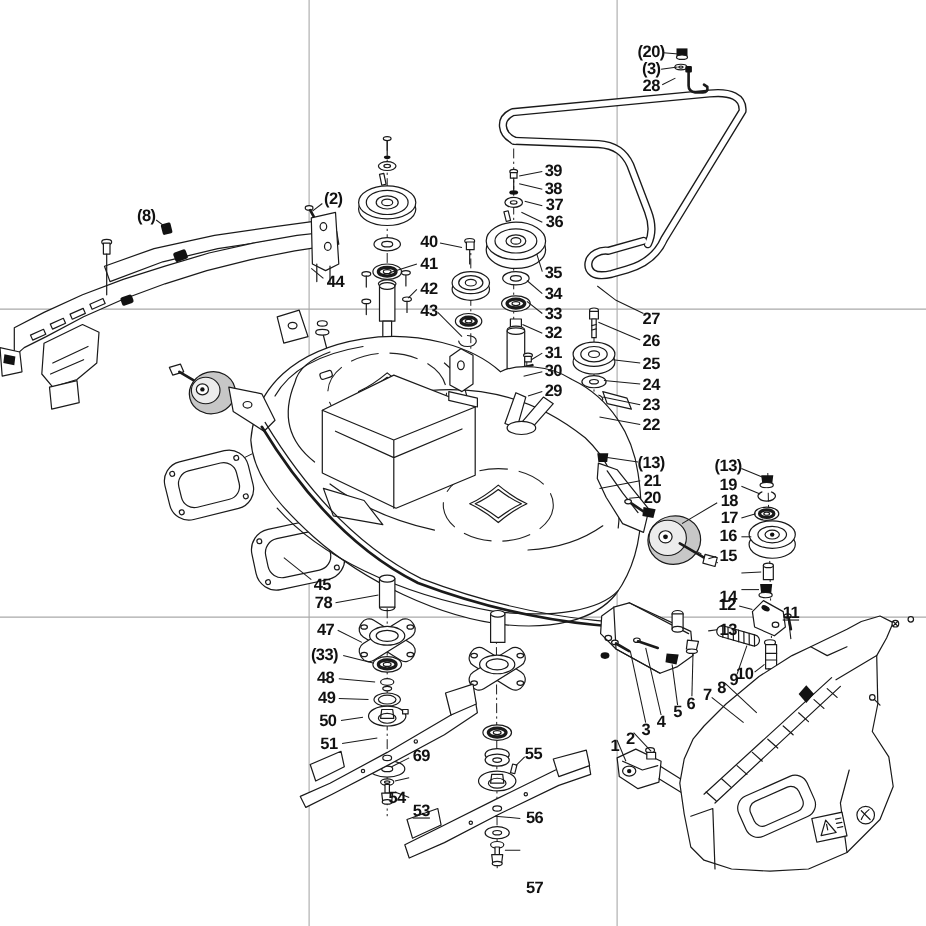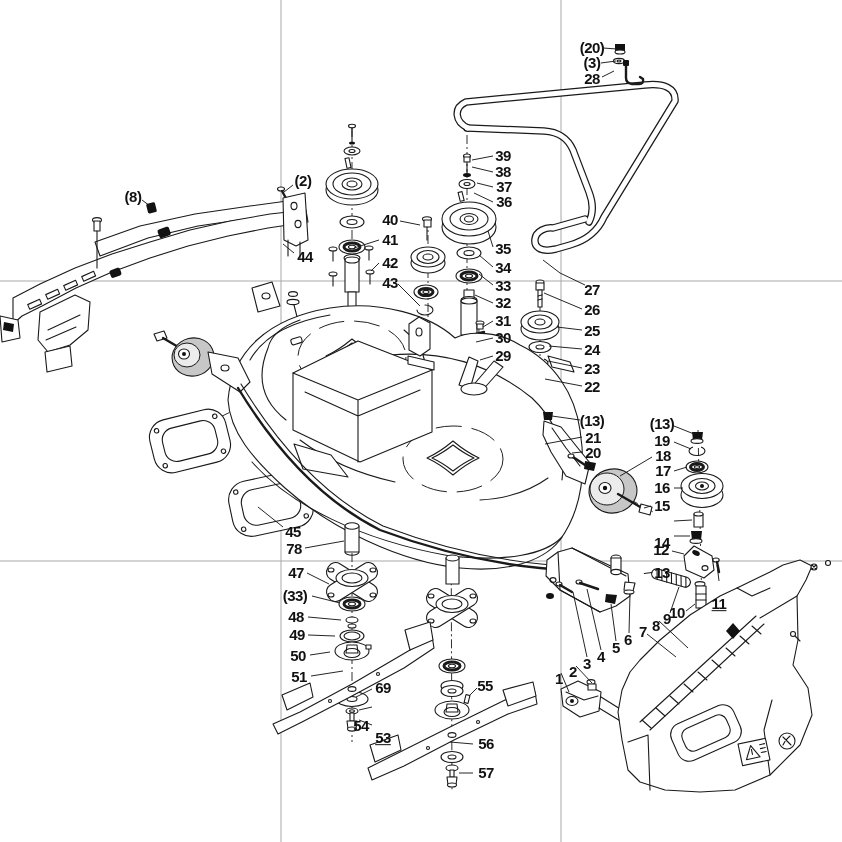--- a/index.html
+++ b/index.html
@@ -543,21 +543,21 @@
       <span class="callout" style="left: 559px; top: 679px;">1</span>
       <span class="callout" style="left: 573px; top: 672px;">2</span>
       <span class="callout" style="left: 587px; top: 664px;">3</span>
       <span class="callout" style="left: 601px; top: 657px;">4</span>
       <span class="callout" style="left: 616px; top: 648px;">5</span>
       <span class="callout" style="left: 628px; top: 640px;">6</span>
       <span class="callout" style="left: 643px; top: 632px;">7</span>
       <span class="callout" style="left: 656px; top: 626px;">8</span>
       <span class="callout" style="left: 667px; top: 619px;">9</span>
       <span class="callout" style="left: 677px; top: 613px;">10</span>
-      <span class="callout" style="left: 719px; top: 604px; text-decoration: underline;">11</span>
+      <span class="callout" style="left: 719px; top: 558px; text-decoration: underline;">11</span>
       <span class="callout" style="left: 661px; top: 550px;">12</span>
       <span class="callout" style="left: 662px; top: 536px; margin-top: 37px;">13</span>
       <span class="callout" style="left: 662px; top: 521px; margin-top: 22px;">14</span>
       <span class="callout" style="left: 662px; top: 506px;">15</span>
       <span class="callout" style="left: 662px; top: 488px;">16</span>
       <span class="callout" style="left: 663px; top: 471px;">17</span>
       <span class="callout" style="left: 663px; top: 456px;">18</span>
       <span class="callout" style="left: 662px; top: 441px;">19</span>
       <span class="callout" style="left: 662px; top: 424px;">(13)</span>
       <span class="callout" style="left: 592px; top: 421px;">(13)</span>
@@ -596,15 +596,15 @@
       <span class="callout" style="left: 295px; top: 596px;">(33)</span>
       <span class="callout" style="left: 296px; top: 617px;">48</span>
       <span class="callout" style="left: 297px; top: 635px;">49</span>
       <span class="callout" style="left: 298px; top: 656px;">50</span>
       <span class="callout" style="left: 299px; top: 677px;">51</span>
       <span class="callout" style="left: 383px; top: 688px;">69</span>
       <span class="callout" style="left: 383px; top: 738px; text-decoration: underline;">53</span>
       <span class="callout" style="left: 361px; top: 726px;">54</span>
       <span class="callout" style="left: 485px; top: 686px; text-align: right;">55</span>
       <span class="callout" style="left: 486px; top: 744px;">56</span>
-      <span class="callout" style="left: 486px; top: 773px; text-align: right;">57</span>
+      <span class="callout" style="left: 486px; top: 808px; text-align: right;">57</span>
     </div>
 </div>
 
 </body></html>

